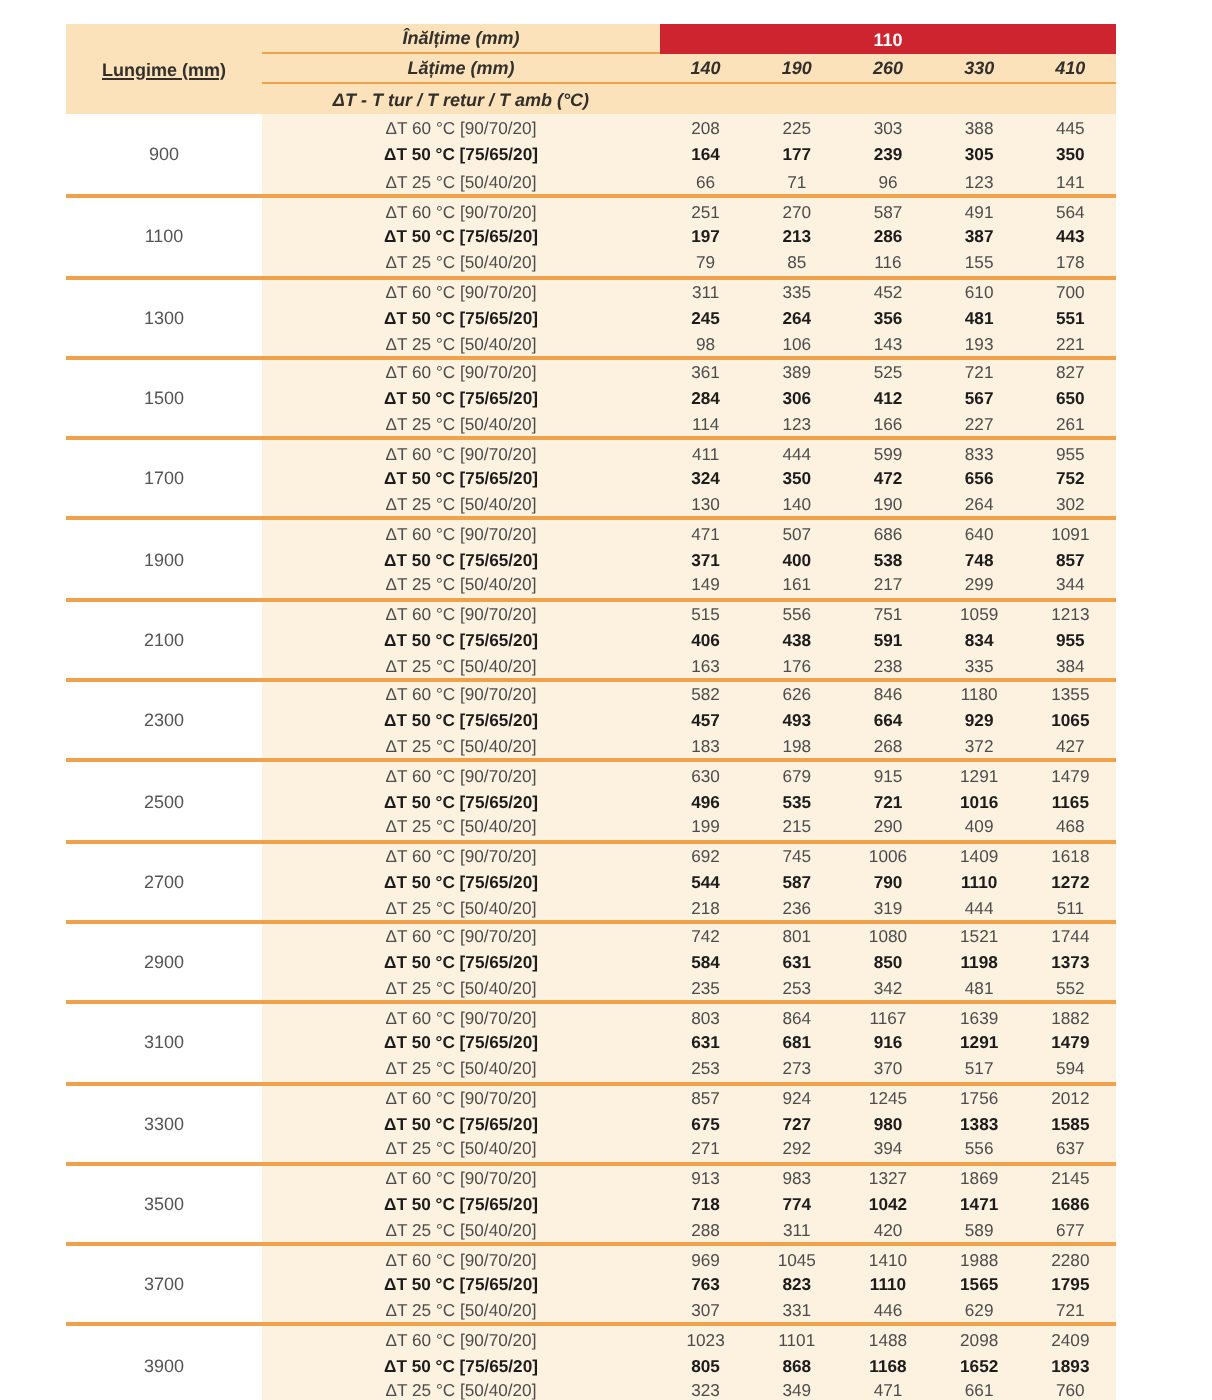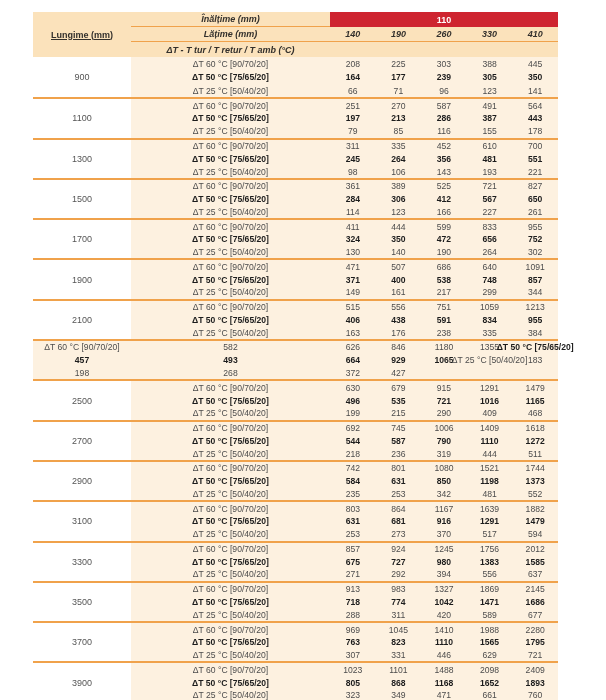--- a/index.html
+++ b/index.html
@@ -209,20 +209,21 @@
           <div class="val bold-row">834</div>
           <div class="val bold-row">955</div>
           <div class="row-label">ΔT 25 °C [50/40/20]</div>
           <div class="val">163</div>
           <div class="val">176</div>
           <div class="val">238</div>
           <div class="val">335</div>
           <div class="val">384</div>
         </div>
         <div class="group">
+          <div class="len-cell">2300</div>
           <div class="row-label">ΔT 60 °C [90/70/20]</div>
           <div class="val">582</div>
           <div class="val">626</div>
           <div class="val">846</div>
           <div class="val">1180</div>
           <div class="val">1355</div>
           <div class="row-label bold-row" style="font-weight: bold; color: var(--txt-bold);">ΔT 50 °C [75/65/20]</div>
           <div class="val bold-row">457</div>
           <div class="val bold-row">493</div>
           <div class="val bold-row">664</div>

